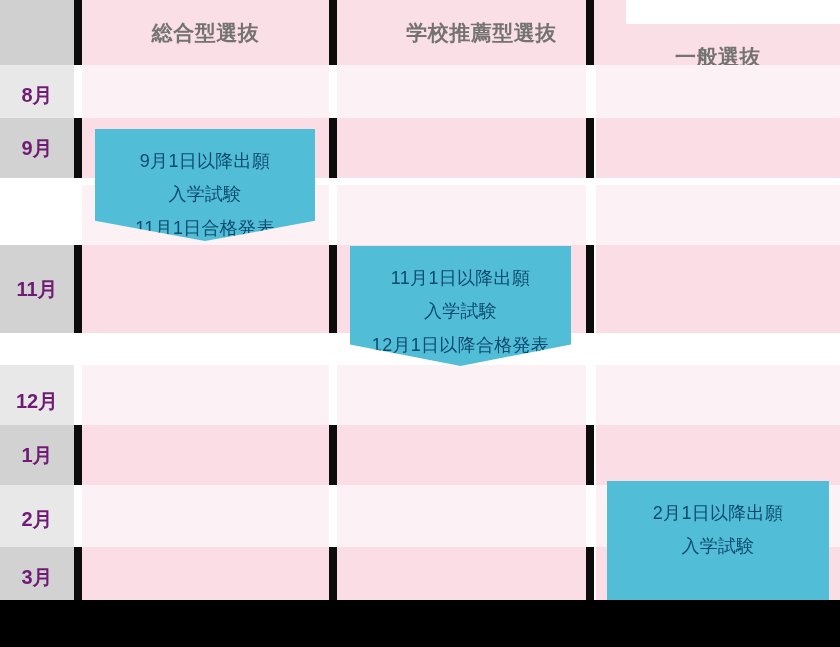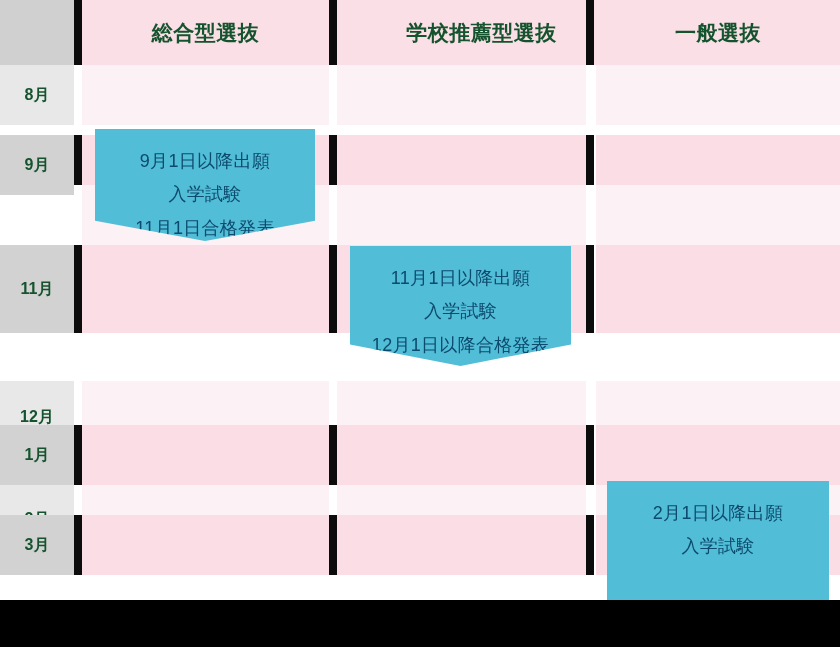--- a/index.html
+++ b/index.html
@@ -33,37 +33,37 @@
   .hdr-corner {
     position:absolute; left:0; top:0;
     width:74px; height:65px;
     background:#d0d0d0;
   }
   .hdr-cell {
     position:absolute; top:0;
     height:65px;
     background:#fbdfe6;
     display:flex; align-items:center; justify-content:center;
-    font-size:21px; font-weight:700; color:#14532d;
+    font-size:21px; font-weight:700; color:#737373;
     letter-spacing:0.5px;
   }
   .hdr-c1 { left:82px;  width:247px; }
   .hdr-c2 { left:337px; width:289px; }
-  .hdr-c3 { left:596px; width:244px; }
+  .hdr-c3 { left:596px; width:244px;margin-top:24px; }
 
   
   .row {
     position:absolute;
     left:0; width:840px;
   }
   .month-cell {
     position:absolute; left:0; top:0;
     width:74px; height:100%;
     display:flex; align-items:center; justify-content:center;
-    font-size:16px; font-weight:700; color:#14532d;
+    font-size:20px; font-weight:700; color:#701a75;
   }
   .row.light .month-cell { background:#e8e8e8; }
   .row.dark  .month-cell { background:#d2d2d2; }
 
   .data-cell {
     position:absolute; top:0; height:100%;
   }
   .row.light .data-cell { background:#fcf1f4; }
   .row.dark  .data-cell { background:#fbdde6; }
 
@@ -137,21 +137,21 @@
     <div id="rows-container">
         <div class="row light" style="top: 65px; height: 60px;">
           <div class="month-cell">8月</div>
           <div class="data-cell dc1"></div>
           <div class="data-cell dc2"></div>
           <div class="data-cell dc3"></div>
           <div class="vsep vs0"></div>
           <div class="vsep vs1"></div>
           <div class="vsep vs2"></div>
         </div>
-        <div class="row dark" style="top: 135px; height: 60px; text-decoration: underline;">
+        <div class="row dark" style="top: 118px; height: 60px; text-decoration: underline;">
           <div class="month-cell">9月</div>
           <div class="data-cell dc1"></div>
           <div class="data-cell dc2"></div>
           <div class="data-cell dc3"></div>
           <div class="vsep vs0"></div>
           <div class="vsep vs1"></div>
           <div class="vsep vs2"></div>
         </div>
         <div class="row light" style="top: 185px; height: 60px;">
           <div class="data-cell dc1"></div>
@@ -163,21 +163,21 @@
         </div>
         <div class="row dark" style="top: 245px; height: 88px;">
           <div class="month-cell">11月</div>
           <div class="data-cell dc1"></div>
           <div class="data-cell dc2"></div>
           <div class="data-cell dc3"></div>
           <div class="vsep vs0"></div>
           <div class="vsep vs1"></div>
           <div class="vsep vs2"></div>
         </div>
-        <div class="row light" style="top: 365px; height: 72px; margin-top: 16px;">
+        <div class="row light" style="top: 365px; height: 72px;">
           <div class="month-cell">12月</div>
           <div class="data-cell dc1"></div>
           <div class="data-cell dc2"></div>
           <div class="data-cell dc3"></div>
           <div class="vsep vs0"></div>
           <div class="vsep vs1"></div>
           <div class="vsep vs2"></div>
         </div>
         <div class="row dark" style="top: 425px; height: 60px;">
           <div class="month-cell">1月</div>
@@ -190,21 +190,21 @@
         </div>
         <div class="row light" style="top: 485px; height: 68px;">
           <div class="month-cell">2月</div>
           <div class="data-cell dc1"></div>
           <div class="data-cell dc2"></div>
           <div class="data-cell dc3"></div>
           <div class="vsep vs0"></div>
           <div class="vsep vs1"></div>
           <div class="vsep vs2"></div>
         </div>
-        <div class="row dark" style="top: 515px; height: 60px; padding-left: 18px;">
+        <div class="row dark" style="top: 547px; height: 60px; padding-left: 18px;">
           <div class="month-cell">3月</div>
           <div class="data-cell dc1"></div>
           <div class="data-cell dc2"></div>
           <div class="data-cell dc3"></div>
           <div class="vsep vs0"></div>
           <div class="vsep vs1"></div>
           <div class="vsep vs2"></div>
         </div>
       </div>
 

